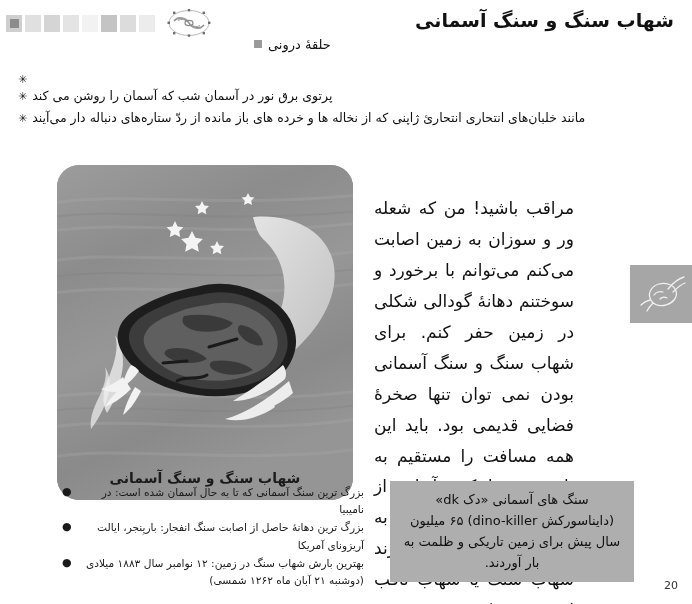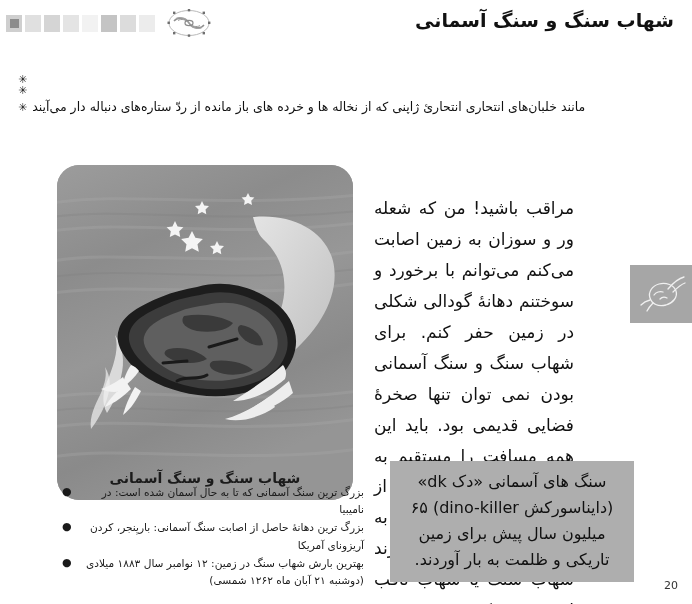--- a/index.html
+++ b/index.html
@@ -191,21 +191,21 @@
   
   .info-box {
     position: absolute;
     bottom: 22px;
     right: 58px;
     width: 244px;
     background: #aeaeae;
     padding: 8px 10px 9px 10px;
     box-sizing: border-box;
     text-align: center;
-    font-size: 16px;
+    font-size: 13px;
     line-height: 1.62;
     color: #101010;
   }
 
   .page-number {
     position: absolute;
     bottom: 12px;
     right: 14px;
     font-size: 11px;
     color: #333;
@@ -246,27 +246,32 @@
     <span class="swatch" style="background:#d5d5d5"></span>
     <span class="swatch" style="background:#e0e0e0"></span>
     <span class="swatch inner-dot" style="background:#cfcfcf">
         <span></span>
       </span>
   </span>
 </div>
 
 <div class="title-block">
   <h1 class="page-title">شهاب سنگ و سنگ آسمانی</h1>
+  <div class="subtitle-row">
+    <span class="subtitle-square"></span>
+    <span>حلقهٔ درونی</span>
+  </div>
 </div>
 
 <div class="intro-list">
   <div class="intro-item">
     <span class="star-bullet">✳</span>
   </div>
   <div class="intro-item">
+    <span>پرتوی برق نور در آسمان شب که آسمان را روشن می کند</span>
     <span class="star-bullet">✳</span>
   </div>
   <div class="intro-item">
     <span>مانند خلبان‌های انتحاری انتحاریٔ ژاپنی که از نخاله ها و خرده های باز مانده از ردّ ستاره‌های دنباله دار می‌آیند</span>
     <span class="star-bullet">✳</span>
   </div>
 </div>
 
 <div class="figure-panel">
   <svg viewBox="0 0 296 335" preserveAspectRatio="none" aria-hidden="true">
@@ -365,21 +370,21 @@
     </svg>
   </span>
 </div>
 
 <div class="facts-list">
   <div class="fact-item">
     <span class="fact-text">بزرگ ترین سنگ آسمانی که تا به حال آسمان شده است: در نامیبیا</span>
     <span class="dot-bullet">●</span>
   </div>
   <div class="fact-item">
-    <span class="fact-text">بزرگ ترین دهانهٔ حاصل از اصابت سنگ آسمانی: باریِنجر، کردن آریزونای آمریکا</span>
+    <span class="fact-text">بزرگ ترین دهانهٔ حاصل از اصابت سنگ انفجار: باریِنجر، ایالت آریزونای آمریکا</span>
     <span class="dot-bullet">●</span>
   </div>
   <div class="fact-item">
     <span class="fact-text">بهترین بارش شهاب سنگ در زمین: ۱۲ نوامبر سال ۱۸۸۳ میلادی (دوشنبه ۲۱ آبان ماه ۱۲۶۲ شمسی)</span>
     <span class="dot-bullet">●</span>
   </div>
 </div>
 
 <div class="info-box">
   <span>سنگ های آسمانی «دک dk» (دایناسورکش dino-killer) ۶۵ میلیون سال پیش برای زمین تاریکی و ظلمت به بار آوردند.</span>

